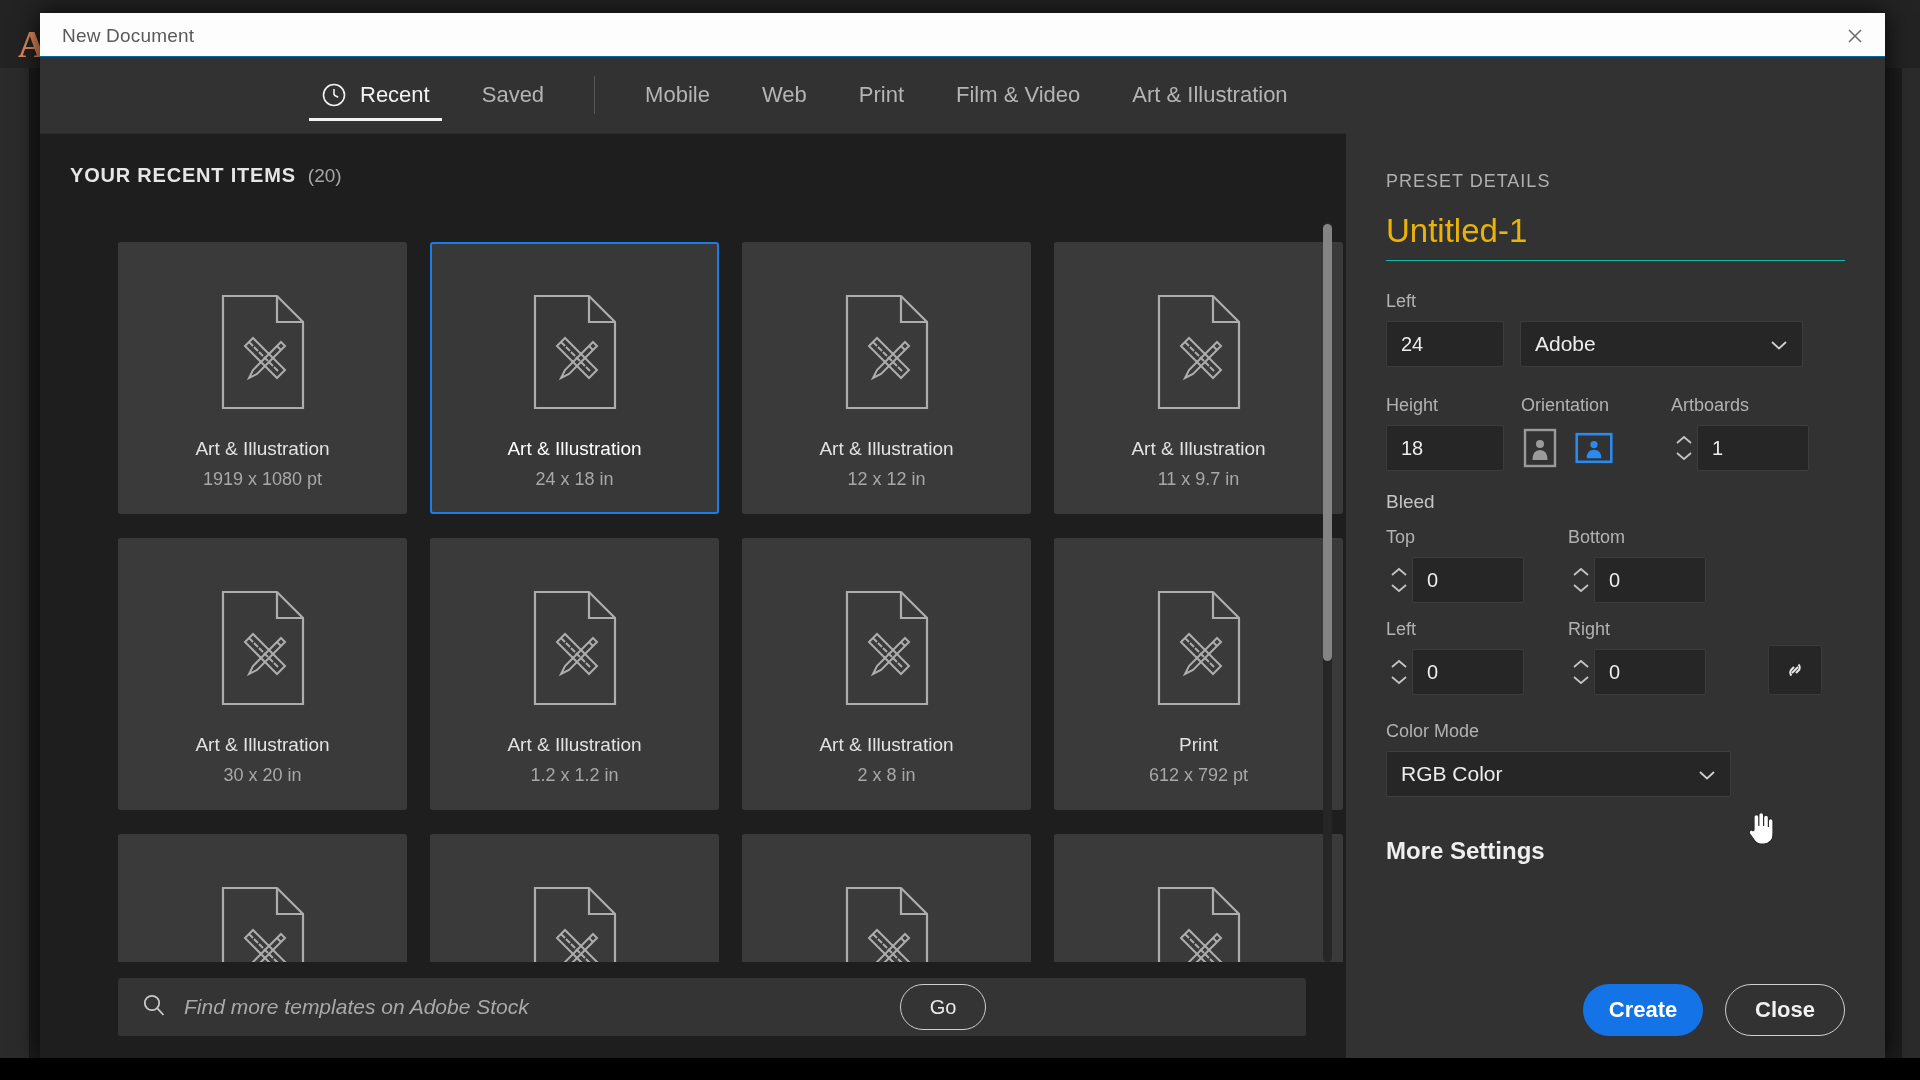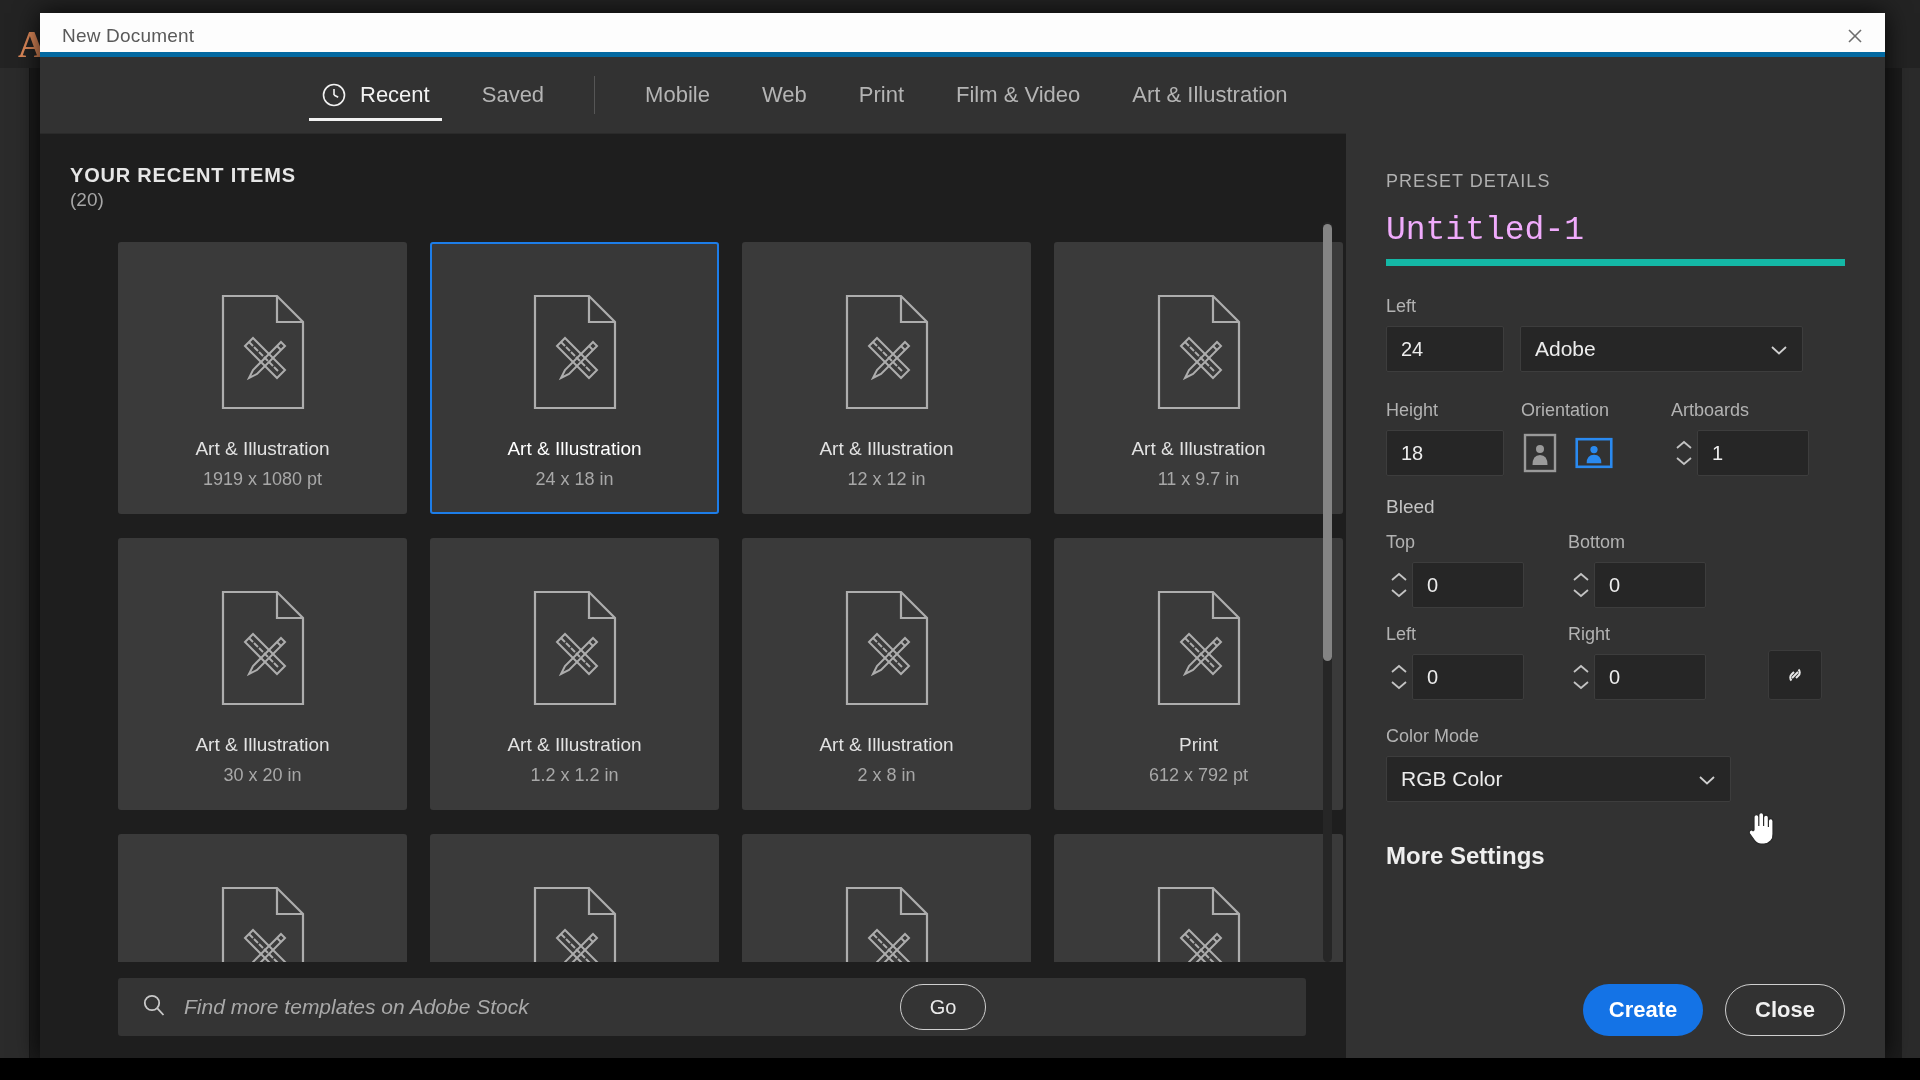--- a/index.html
+++ b/index.html
@@ -48,21 +48,21 @@
     background: #323232;
     box-shadow: 0 0 24px rgba(0,0,0,.85);
     overflow: hidden;
   }
 
   
   #titlebar {
     position: relative;
     height: 44px;
     background: #fdfdfd;
-    border-bottom: 5px solid #0369a1;
+    border-bottom: 1px solid #0369a1;
   }
   #title-text {
     position: absolute; left: 22px; top: 12px;
     font-size: 19px; color: #5a5a5a;
     letter-spacing: .2px;
   }
   #close-x {
     position: absolute; right: 16px; top: 9px;
     width: 28px; height: 28px;
     cursor: pointer;
@@ -110,21 +110,21 @@
 
   
   #left-panel {
     position: relative;
     width: 1306px;
     background: #1e1e1e;
     border-top: 1px solid #2a2a2a;
   }
   #recent-head {
     position: absolute; left: 30px; top: 30px;
-    display: flex; align-items: baseline; gap: 2px; flex-direction: column;
+    display: flex; align-items: baseline; gap: 12px;
   }
   #recent-title {
     font-size: 20px; color: #e6e6e6; font-weight: bold; letter-spacing: .8px;
   }
   #recent-count { font-size: 19px; color: #a6a6a6; }
 
   #grid-scroll {
     position: absolute;
     left: 0; right: 0; top: 80px; bottom: 96px;
     overflow: hidden;
@@ -219,25 +219,25 @@
     padding: 38px 40px 0 40px;
   }
   #preset-details-label {
     font-size: 18px; color: #b0b0b0; letter-spacing: 1px;
   }
   #doc-name-wrap { margin-top: 20px; }
   #doc-name {
     width: 100%;
     background: transparent;
     border: none;
-    border-bottom: 7px solid #14b8a6;
+    border-bottom: 1px solid #14b8a6;
     outline: none;
-    color: #f0abfc;
+    color: #eab308;
     font-size: 33px;
-    font-family: Liberation Mono, monospace;
+    font-family: Liberation Sans, sans-serif;
     padding-bottom: 10px;
   }
 
   .field-label {
     font-size: 18px; color: #b2b2b2;
     margin-bottom: 9px;
     display: block;
   }
   .row { display: flex; }
 

